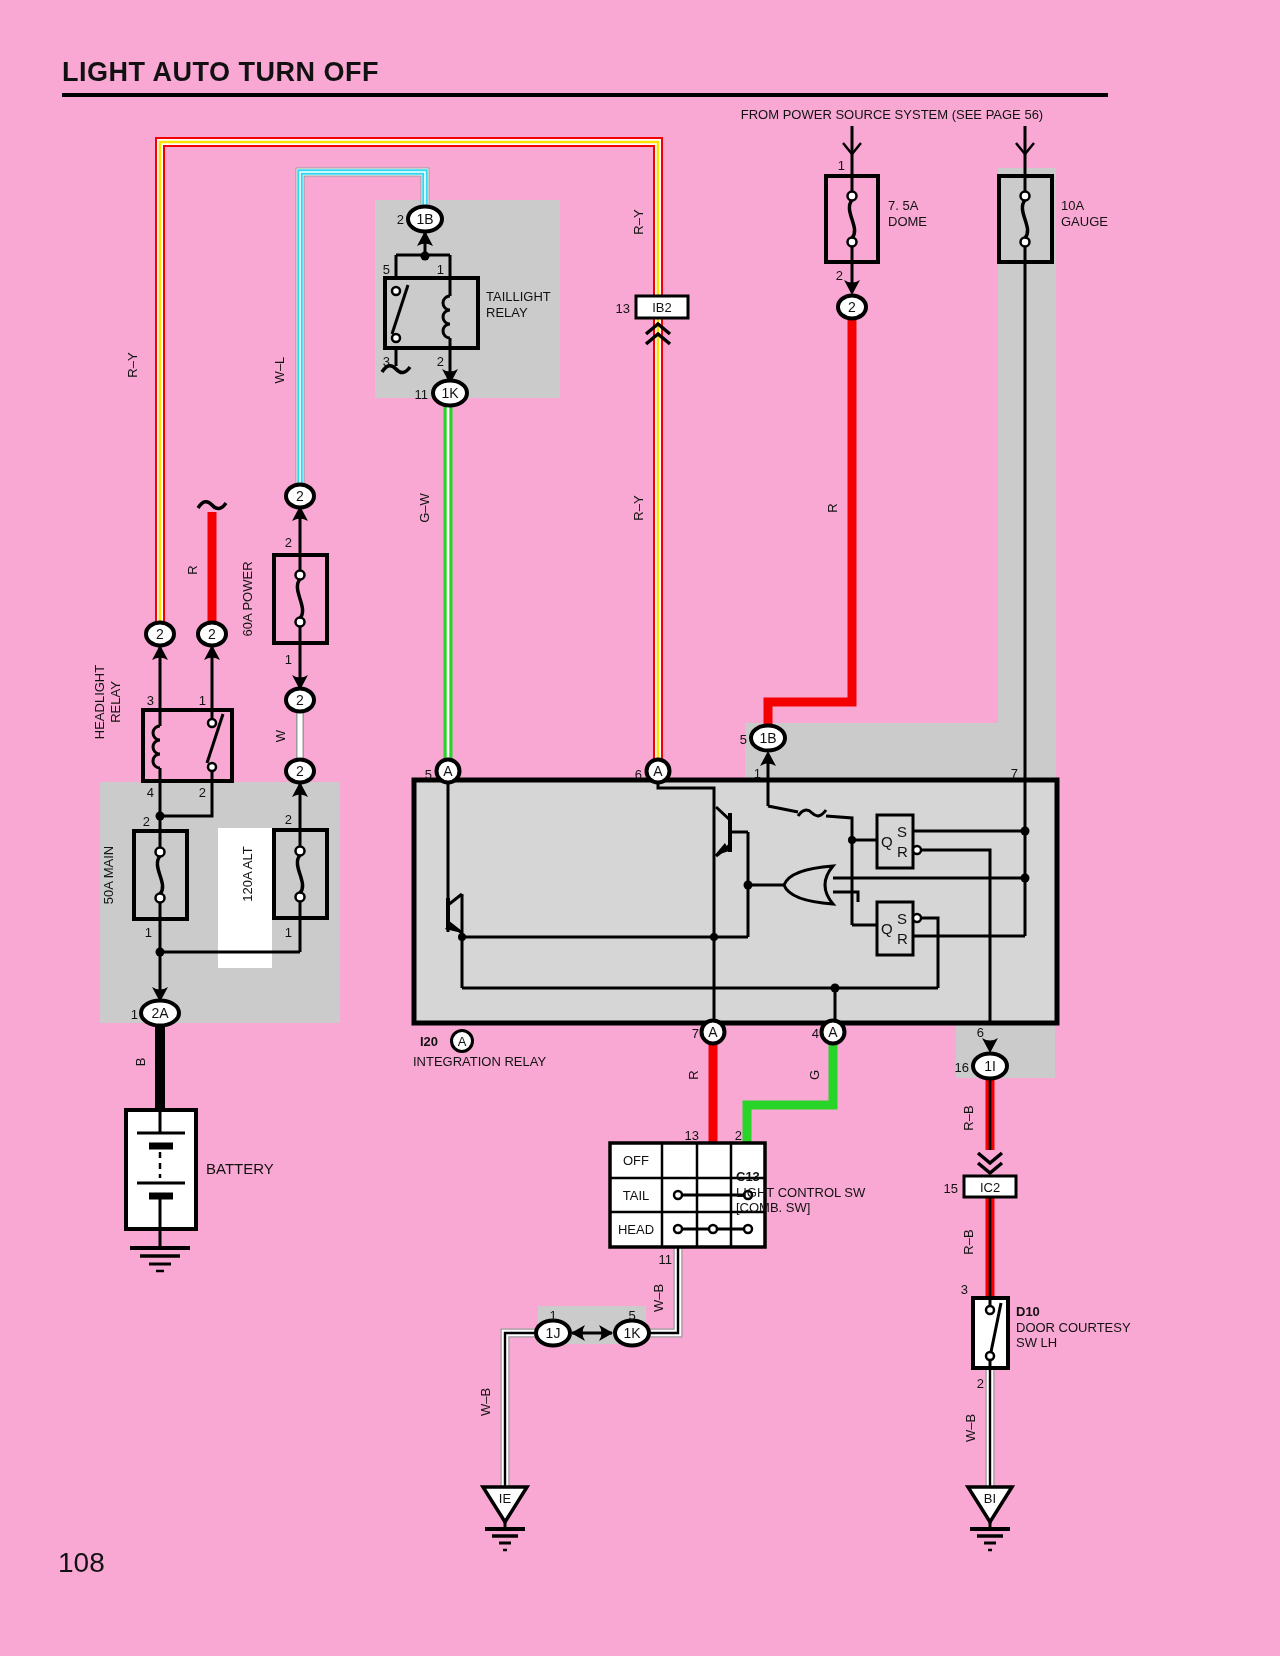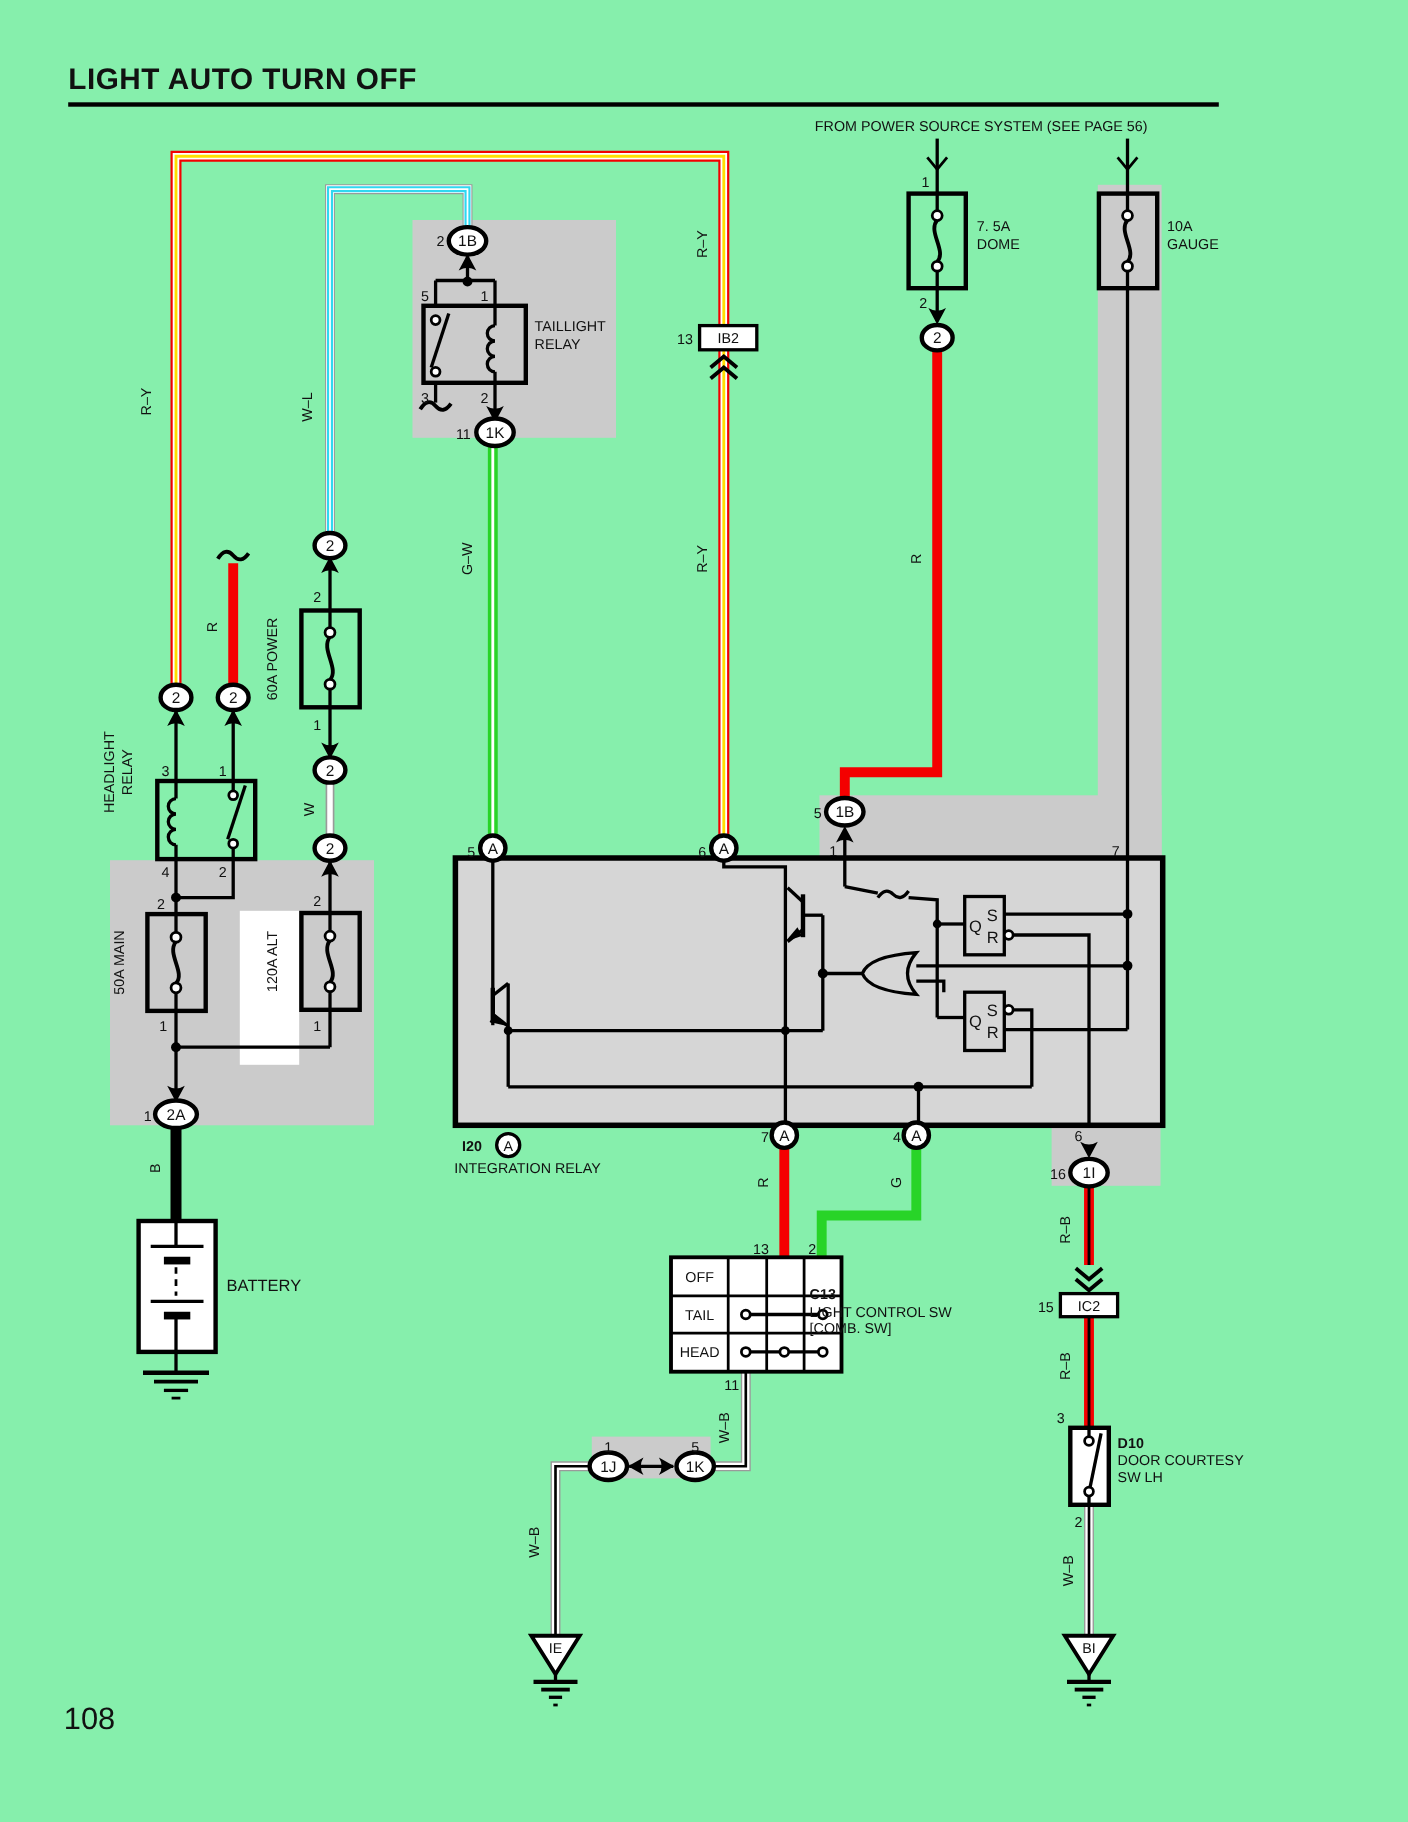--- a/index.html
+++ b/index.html
@@ -1,16 +1,16 @@
 <!DOCTYPE html>
 <html><head>
 <meta charset="utf-8">
 <style>
   html,body{margin:0;padding:0;background:#ffffff;}
-  .page{width:1280px;height:1656px;position:relative;background:#86efac;font-family:"Liberation Sans",sans-serif;}
+  .page{width:1280px;height:1656px;position:relative;background:#f9a8d4;font-family:"Liberation Sans",sans-serif;}
   svg{display:block;}
   text{fill:#111;font-family:"Liberation Sans",sans-serif;font-size:13px;}
   .ttl{font-size:27px;font-weight:bold;letter-spacing:0.5px;}
   .pgnum{font-size:28px;}
   .bold{font-weight:bold;}
   .ov{font-size:14px;}
   .ff{font-size:15px;}
   .k25{stroke:#000;stroke-width:2.5;fill:none;}
   .k3{stroke:#000;stroke-width:3;fill:none;}
   .k35{stroke:#000;stroke-width:3.5;fill:none;}

